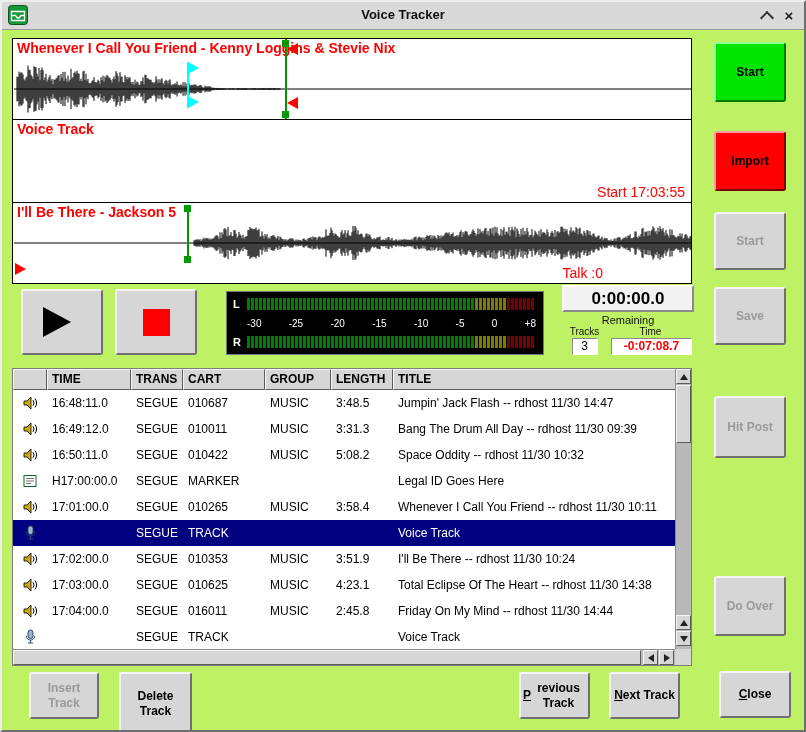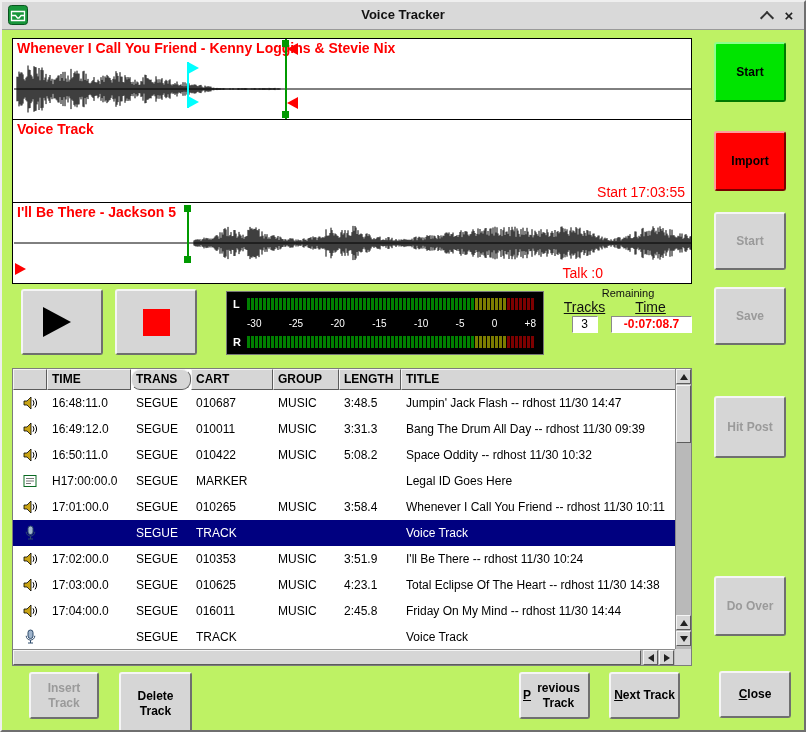--- a/index.html
+++ b/index.html
@@ -60,21 +60,21 @@
   .meter-scale{display:flex;justify-content:space-between;padding-left:14px;height:13px;}
   .meter-scale span{color:#fff;font-size:10px;line-height:13px;}
   
   .timebox{position:absolute;left:560px;top:283px;width:132px;height:78px;}
   .elapsed{height:27px;background:#f2f2f2;border:2px solid;border-color:#fff #8a8a8a #8a8a8a #fff;
     box-sizing:border-box;text-align:center;font-size:17px;font-weight:bold;line-height:23px;color:#000;}
   .rem-label{text-align:center;font-size:11px;margin-top:2px;color:#111;}
   .rem-cols{display:flex;margin-top:0px;}
   .rem-col-a{width:45px;text-align:center;}
   .rem-col-b{flex:1;text-align:center;}
-  .rem-head{font-size:14px;color:#111;text-decoration:underline;}
+  .rem-head{font-size:10px;color:#111;}
   .val-box{background:#fff;border:1px solid;border-color:#8a8a8a #fff #fff #8a8a8a;
     box-sizing:border-box;height:17px;font-size:12px;line-height:15px;text-align:center;}
   .tracks-box{width:26px;margin:1px auto 0;}
   .time-box-val{margin:1px 2px 0 4px;color:#f00;font-weight:bold;}
   
   .sidebtn{position:absolute;left:712px;width:72px;font-size:12px;font-weight:bold;color:#000;
     text-align:center;}
   #btn-record{top:40px;height:60px;background:#00e400;border-color:#8cff8c #007a00 #007a00 #8cff8c;}
   #btn-import{top:129px;height:60px;background:#ff0000;border-color:#ff9c9c #7a0000 #7a0000 #ff9c9c;}
   #btn-startplay{top:210px;height:58px;}
@@ -87,21 +87,21 @@
   .thead{display:flex;height:21px;}
   .th{background:#d6d6d6;border:1px solid;border-color:#f5f5f5 #5c5c5c #5c5c5c #f5f5f5;
     box-sizing:border-box;font-size:12px;font-weight:bold;color:#000;padding:2px 4px;
     white-space:nowrap;overflow:hidden;cursor:pointer;}
   .tbody{position:relative;height:258px;overflow:hidden;background:#fff;}
   .tr{display:flex;height:26px;align-items:center;font-size:12px;color:#000;cursor:pointer;}
   .tr.selected{background:#000080;color:#fff;}
   .td{box-sizing:border-box;padding:0 5px;white-space:nowrap;overflow:hidden;}
   .c-icon{width:34px;display:flex;justify-content:center;padding:0;}
   .c-time{width:84px;}
-  .c-trans{width:60px;border-radius:9px;}
+  .c-trans{width:52px;}
   .c-cart{width:82px;}
   .c-group{width:66px;}
   .c-length{width:62px;}
   .c-title{flex:1;}
   
   .vscroll{position:absolute;right:0;top:0;width:16px;height:280px;background:#b9b9b9;
     border-left:1px solid #8a8a8a;box-sizing:border-box;}
   .hscroll{position:absolute;left:0;bottom:0;height:16px;width:662px;background:#b9b9b9;
     border-top:1px solid #8a8a8a;box-sizing:border-box;}
   .corner{position:absolute;right:0;bottom:0;width:16px;height:16px;background:#d6d6d6;}
@@ -357,20 +357,21 @@
           <div class="seg" style="background: rgb(125, 0, 0);"></div>
           <div class="seg" style="background: rgb(125, 0, 0);"></div>
           <div class="seg" style="background: rgb(125, 0, 0);"></div>
           <div class="seg" style="background: rgb(125, 0, 0);"></div>
           <div class="seg" style="background: rgb(125, 0, 0);"></div>
         </div>
     </div>
   </div>
 
   <div class="timebox">
+    <div class="elapsed">0:00:00.0</div>
     <div class="rem-label">Remaining</div>
     <div class="rem-cols">
       <div class="rem-col-a">
         <div class="rem-head">Tracks</div>
         <div class="val-box tracks-box">3</div>
       </div>
       <div class="rem-col-b">
         <div class="rem-head">Time</div>
         <div class="val-box time-box-val">-0:07:08.7</div>
       </div>

